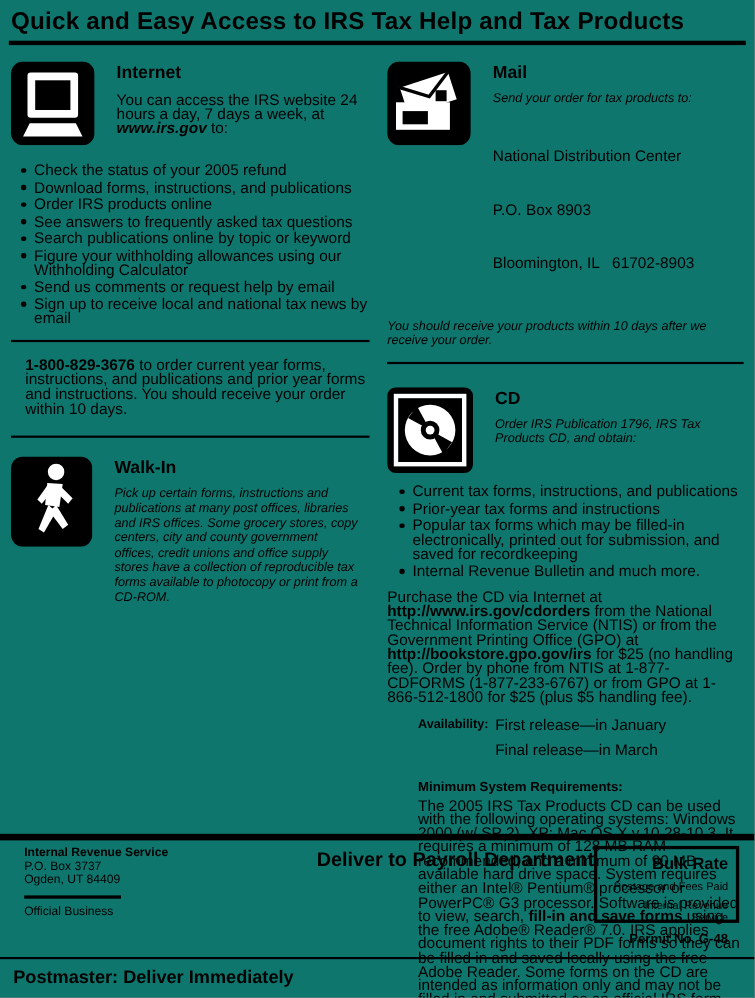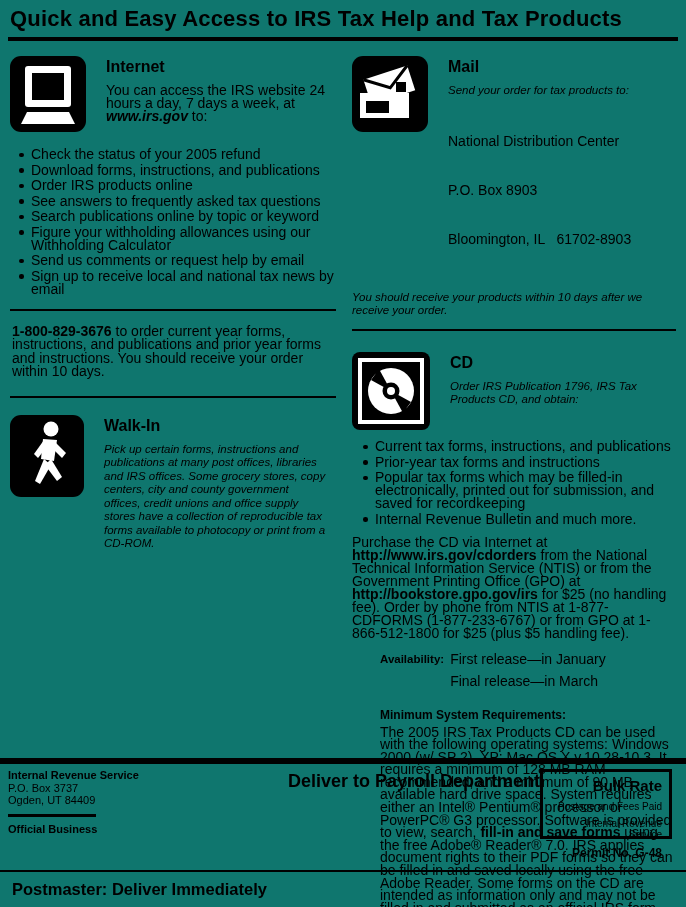--- a/index.html
+++ b/index.html
@@ -47,25 +47,25 @@
   .avail { margin-top:13px; display:flex; padding-left:28px; }
   .avail-label { font-weight:bold; font-size:11.5px; line-height:13px; }
   .avail-vals { margin-left:6px; }
   .avail-vals p { margin-bottom:9px; }
   .msr { margin-top:11px; }
   .msr h3 { font-size:12px; font-weight:bold; margin-bottom:4px; }
   .msr p { line-height:12.6px; }
   
   .footer { position:absolute; left:0; top:758px; width:686px; height:149px; }
   .footer-bar { height:6px; background:#000; }
-  .footer-cols { display:flex; padding:5px 10px 0 8px; }
+  .footer-cols { display:flex; padding:5px 10px 0 22px; }
   .addr { width:250px; flex:none; }
   .addr p { font-size:11px; line-height:12.5px; }
   .addr-rule { width:88px; height:3px; background:#000; margin:7px 0 6px 0; }
-  .official { font-size:12px; font-weight:bold; line-height:13px; }
+  .official { font-size:12px; font-weight:normal; line-height:13px; }
   .penalty { font-size:10.5px; line-height:13px; }
   .deliver { flex:1; text-align:right; font-weight:bold; font-size:18px; padding-top:2px; }
   .permit-box { width:132px; flex:none; border:3px solid #000; margin-right:4px; padding:5px 7px 6px 7px; text-align:right; height:70px; }
   .bulk { font-size:15px; font-weight:bold; margin-bottom:7px; }
   .permit-box .small { font-size:10px; line-height:11px; margin-bottom:6px; }
   .permit { font-size:12px; font-weight:bold; }
   .footer-rule { position:absolute; top:112px; left:0; width:686px; height:2px; background:#000; }
   .postmaster { position:absolute; top:122px; left:12px; font-size:16.5px; font-weight:bold; }
   svg { display:block; }
 </style>
@@ -103,21 +103,21 @@
         <li>See answers to frequently asked tax questions</li>
         <li>Search publications online by topic or keyword</li>
         <li>Figure your withholding allowances using our Withholding Calculator</li>
         <li>Send us comments or request help by email</li>
         <li>Sign up to receive local and national tax news by email</li>
       </ul>
 
       <hr class="divider div-left-1">
 
 
-      <p class="phone-para" style="padding:0 2px;"><span class="b">1-800-829-3676</span><span> to order current year forms, instructions, and publications and prior year forms and instructions. You should receive your order within 10 days.</span></p>
+      <p class="phone-para" style="padding:0 2px;margin-left:11px;"><span class="b">1-800-829-3676</span><span> to order current year forms, instructions, and publications and prior year forms and instructions. You should receive your order within 10 days.</span></p>
 
       <hr class="divider div-left-2">
 
       <div class="sec-row walkin-row">
         <div class="icon-box">
           <svg width="74" height="82" viewBox="0 0 74 82">
             <rect x="0" y="0" width="74" height="82" rx="11" fill="#000"></rect>
             <circle cx="41" cy="14" r="7.5" fill="#fff"></circle>
             <polygon points="33,24 47,25 44,46 31,44" fill="#fff"></polygon>
             <polygon points="45,27 56,38 52,43 42,33" fill="#fff"></polygon>

